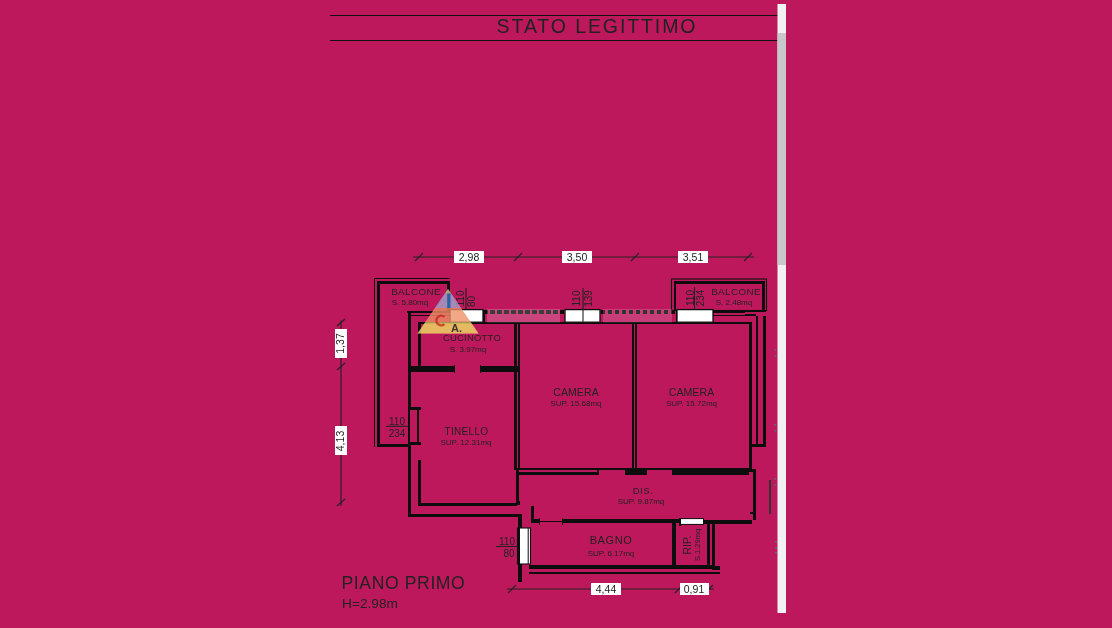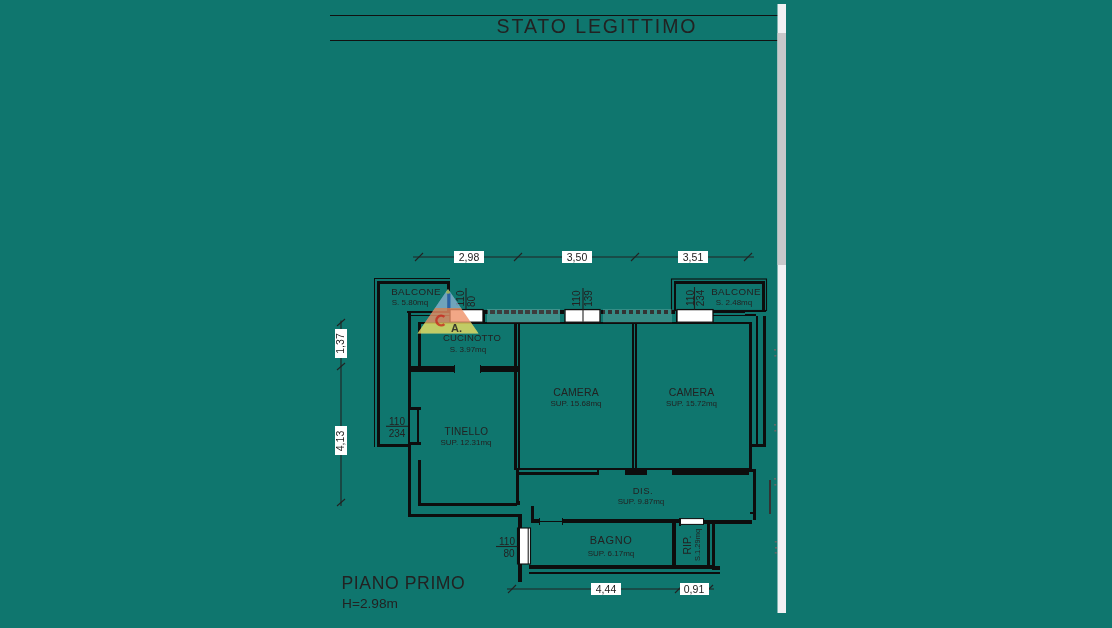--- a/index.html
+++ b/index.html
@@ -1,16 +1,16 @@
 <!DOCTYPE html>
 <html><head>
 <meta charset="utf-8">
 <style>
   html,body{margin:0;padding:0;background:#ffffff;}
-  .page{position:relative;width:1112px;height:628px;background:#0f766e;overflow:hidden;
+  .page{position:relative;width:1112px;height:628px;background:#be185d;overflow:hidden;
         font-family:"Liberation Sans", sans-serif;}
   svg text{font-family:"Liberation Sans", sans-serif;fill:#222;}
 </style>
 </head>
 <body>
 
 <div class="page">
 <svg width="1112" height="628" viewBox="0 0 1112 628">
 
   <rect x="330" y="14.5" width="447.5" height="1.8" fill="#111" shape-rendering="crispEdges"></rect>

